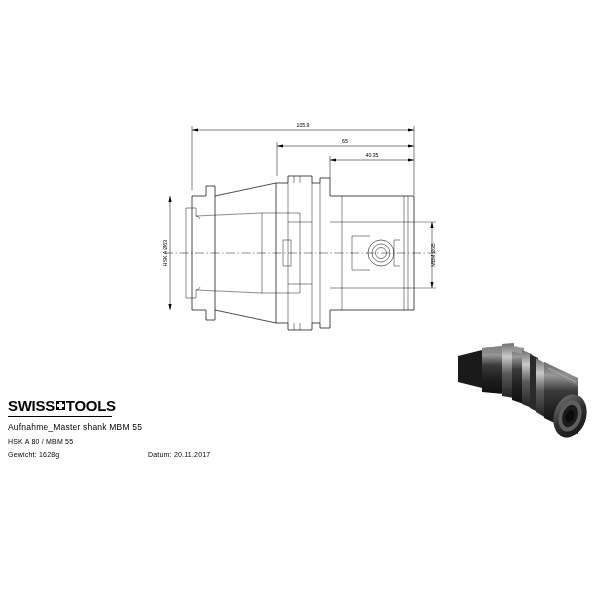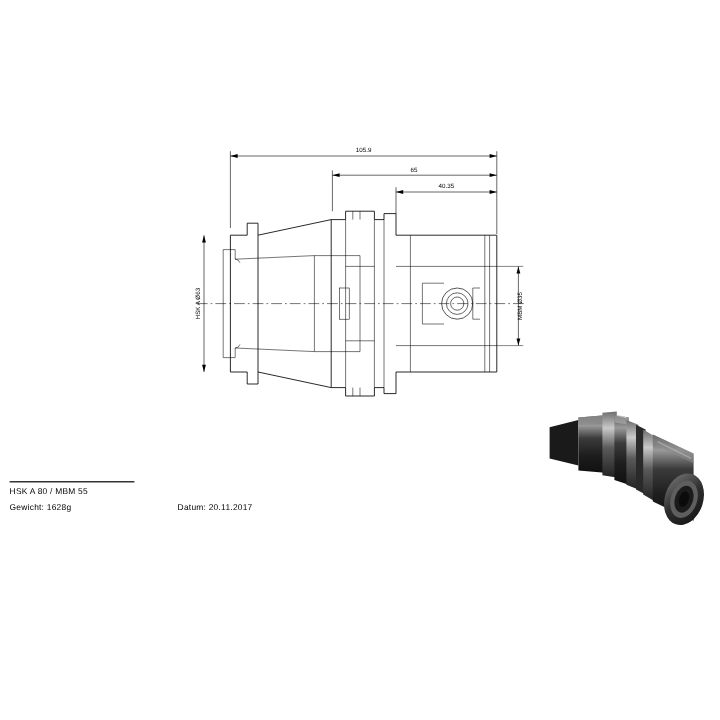--- a/index.html
+++ b/index.html
@@ -268,21 +268,27 @@
 
       <text class="dim-text" x="303" y="127" text-anchor="middle">105.9</text>
       <text class="dim-text" x="345" y="143" text-anchor="middle">65</text>
       <text class="dim-text" x="372" y="157" text-anchor="middle">40.35</text>
       <text class="dim-text-v" x="167" y="253" text-anchor="middle" transform="rotate(-90 167 253)">HSK A Ø63</text>
       <text class="dim-text-v" x="435" y="255" text-anchor="middle" transform="rotate(-90 435 255)">MBM Ø35</text>
     </svg>
   </div>
 
   <div class="titleblock">
+    <div class="brand">
+      <span>SWISS</span>
+      <span class="mark"></span>
+      <span>TOOLS</span>
+    </div>
     <div class="rule"></div>
+    <div class="tb-line strong">Aufnahme_Master shank MBM 55</div>
     <div class="tb-sub">HSK A 80 / MBM 55</div>
     <div class="tb-row">
       <div class="left">
         <span>Gewicht:</span>
         <span>1628g</span>
       </div>
       <div class="right">
         <span>Datum:</span>
         <span>20.11.2017</span>
       </div>

